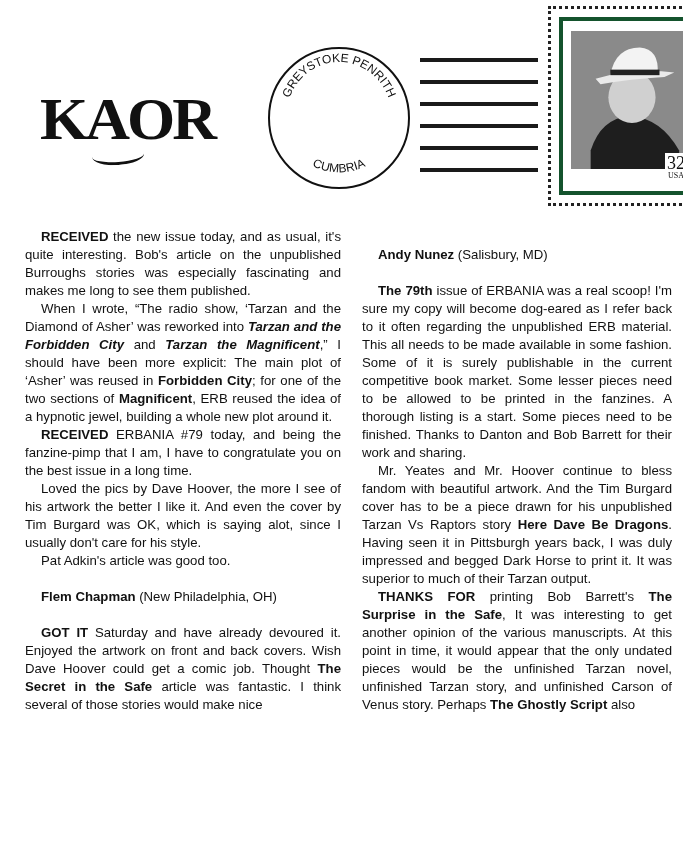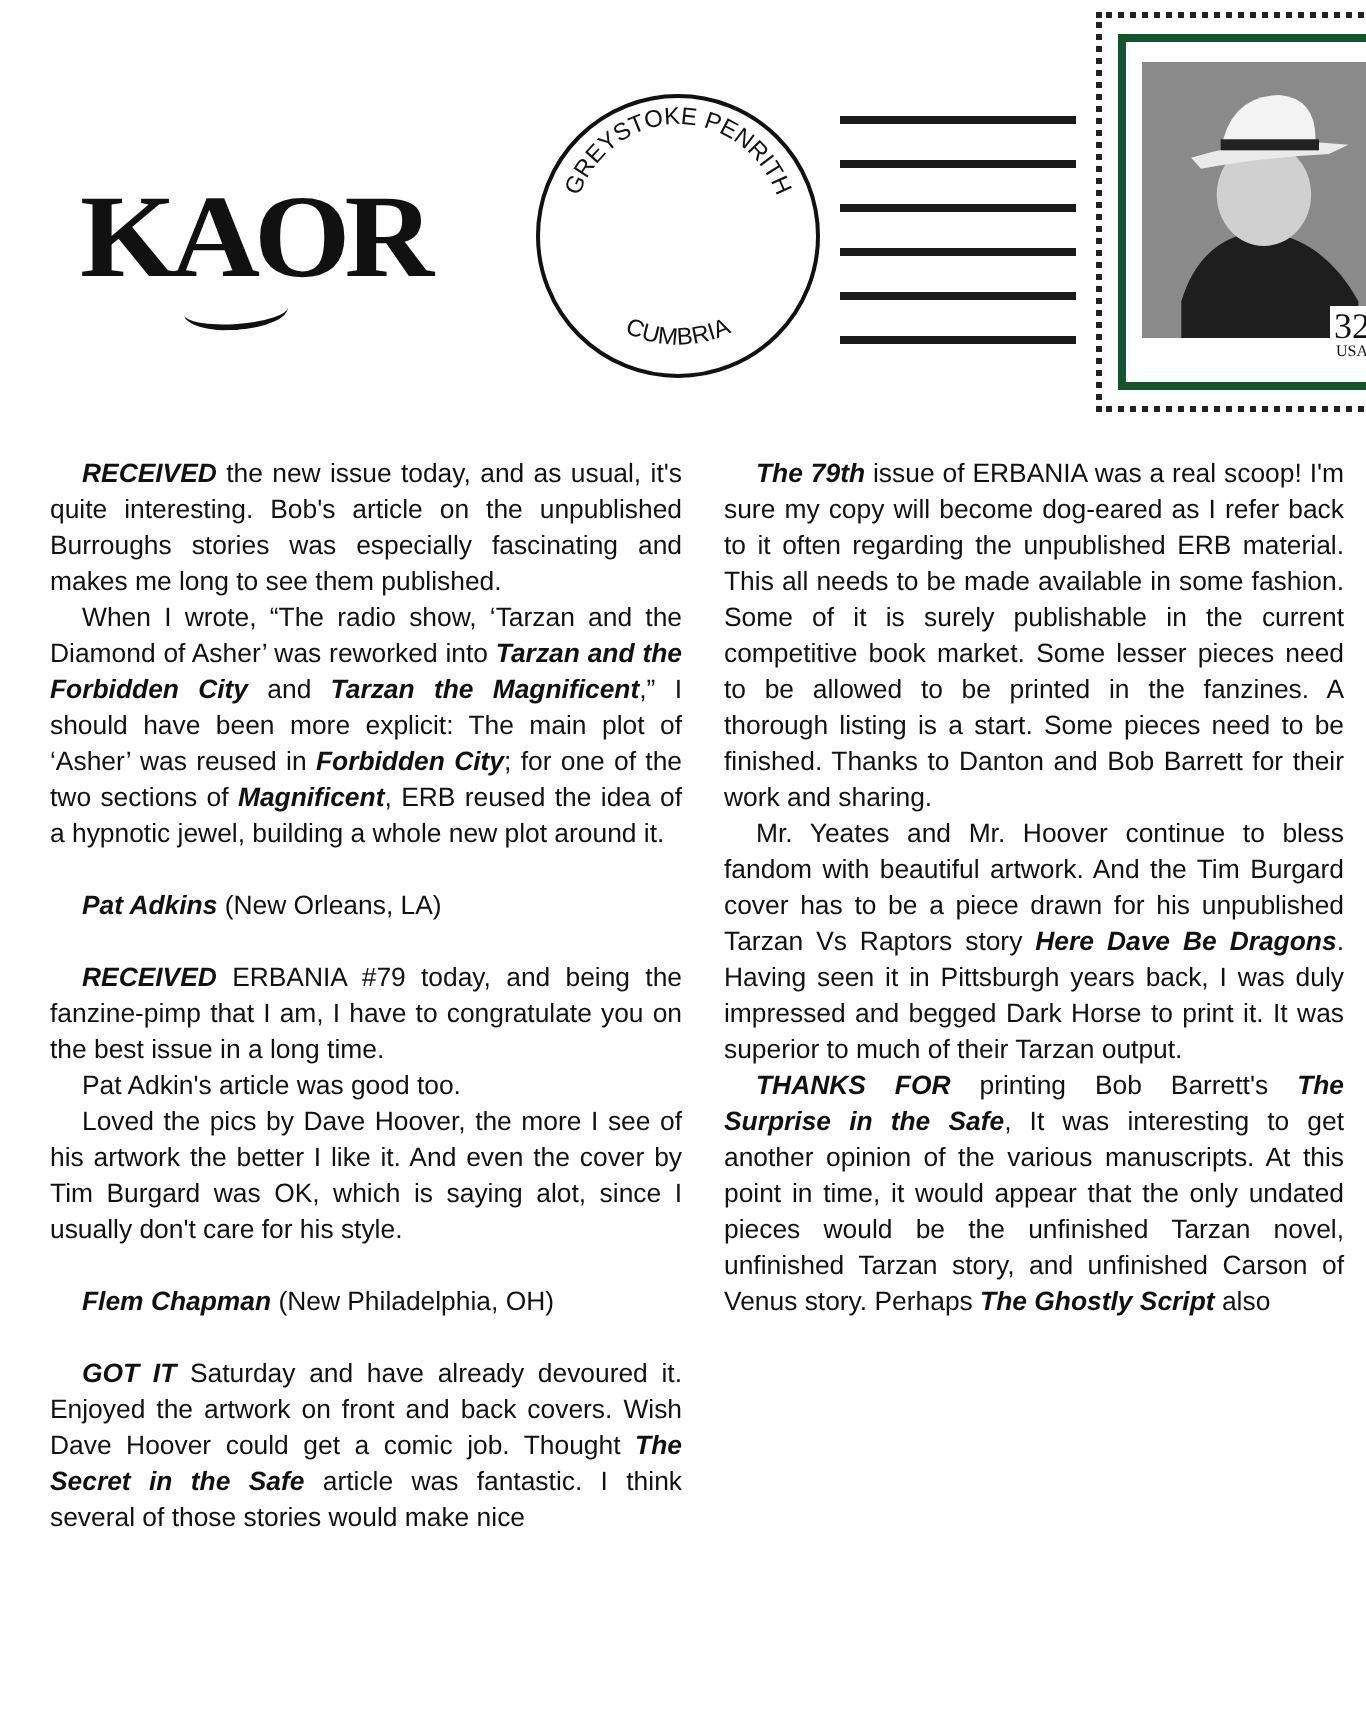--- a/index.html
+++ b/index.html
@@ -14,21 +14,21 @@
     .stamp-inner { position:relative; width:100%; height:100%; border:4px solid #14532d; box-sizing:border-box; background:#fff; overflow:hidden; }
     .stamp-art { position:absolute; left:8px; top:10px; right:8px; bottom:22px; background:repeating-linear-gradient(45deg,#555 0 2px,#ddd 2px 4px); }
     .stamp-value { position:absolute; right:10px; bottom:10px; font-family:"Liberation Serif", serif; font-size:18px; line-height:1; text-align:center; background:#fff; padding:1px 2px; }
     .stamp-country { display:block; font-size:8px; }
     .col { position:absolute; top:228px; width:316px; font-size:13.2px; line-height:18px; text-align:justify; }
     .col.left { left:25px; }
     .col.right { left:362px; width:310px; }
     .col p { margin:0; text-indent:16px; }
     .col p.noindent { text-indent:0; }
     .col .sig { margin:18px 0 18px 0; text-indent:16px; }
-    b, .b { font-weight:bold;font-style:italic; }
+    b, .b { font-weight:bold; }
     i.it { font-style:italic; font-weight:bold; }
   </style>
 </head>
 <body>
 
 <div class="header">
   <div class="logo">KAOR</div>
   <div class="logo-swash"></div>
 
   <svg class="postmark" viewBox="0 0 150 148">
@@ -72,30 +72,30 @@
       </div>
     </div>
   </div>
 </div>
 
 <div class="col left" id="col-left">
     <div>
       <p><b>RECEIVED</b><span> the new issue today, and as usual, it's quite interesting. Bob's article on the unpublished Burroughs stories was especially fascinating and makes me long to see them published.</span></p>
       <p><span>When I wrote, “The radio show, ‘Tarzan and the Diamond of Asher’ was reworked into </span><i class="it">Tarzan and the Forbidden City</i><span> and </span><i class="it">Tarzan the Magnificent</i><span>,” I should have been more explicit: The main plot of ‘Asher’ was reused in </span><b>Forbidden City</b><span>; for one of the two sections of </span><b>Magnificent</b><span>, ERB reused the idea of a hypnotic jewel, building a whole new plot around it.</span></p>
     </div>
-    <p class="sig"><b>Pat Adkins</b><span> (New Orleans, LA)</span></p>
     <div>
       <p><b>RECEIVED</b><span> ERBANIA #79 today, and being the fanzine-pimp that I am, I have to congratulate you on the best issue in a long time.</span></p>
+      <p><span>Loved the pics by Dave Hoover, the more I see of his artwork the better I like it. And even the cover by Tim Burgard was OK, which is saying alot, since I usually don't care for his style.</span></p>
       <p><span>Pat Adkin's article was good too.</span></p>
-      <p><span>Loved the pics by Dave Hoover, the more I see of his artwork the better I like it. And even the cover by Tim Burgard was OK, which is saying alot, since I usually don't care for his style.</span></p>
     </div>
     <p class="sig"><b>Flem Chapman</b><span> (New Philadelphia, OH)</span></p>
     <p><b>GOT IT</b><span> Saturday and have already devoured it. Enjoyed the artwork on front and back covers. Wish Dave Hoover could get a comic job. Thought </span><b>The Secret in the Safe</b><span> article was fantastic. I think several of those stories would make nice</span></p>
   </div>
 <div class="col right" id="col-right">
+    <p class="sig"><b>Andy Nunez</b><span> (Salisbury, MD)</span></p>
     <div>
       <p><b>The 79th</b><span> issue of ERBANIA was a real scoop! I'm sure my copy will become dog-eared as I refer back to it often regarding the unpublished ERB material. This all needs to be made available in some fashion. Some of it is surely publishable in the current competitive book market. Some lesser pieces need to be allowed to be printed in the fanzines. A thorough listing is a start. Some pieces need to be finished. Thanks to Danton and Bob Barrett for their work and sharing.</span></p>
       <p><span>Mr. Yeates and Mr. Hoover continue to bless fandom with beautiful artwork. And the Tim Burgard cover has to be a piece drawn for his unpublished Tarzan Vs Raptors story </span><b>Here Dave Be Dragons</b><span>. Having seen it in Pittsburgh years back, I was duly impressed and begged Dark Horse to print it. It was superior to much of their Tarzan output.</span></p>
     </div>
     <div>
       <p><b>THANKS FOR</b><span> printing Bob Barrett's </span><b>The Surprise in the Safe</b><span>, It was interesting to get another opinion of the various manuscripts. At this point in time, it would appear that the only undated pieces would be the unfinished Tarzan novel, unfinished Tarzan story, and unfinished Carson of Venus story. Perhaps </span><b>The Ghostly Script</b><span> also</span></p>
     </div>
   </div>
 
 </body></html>

